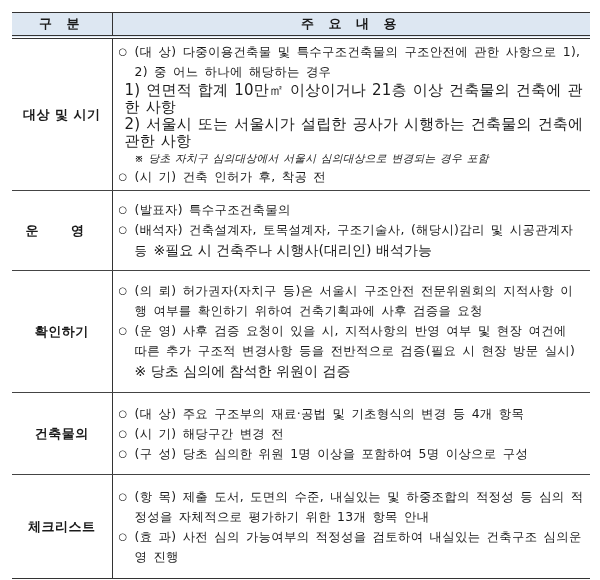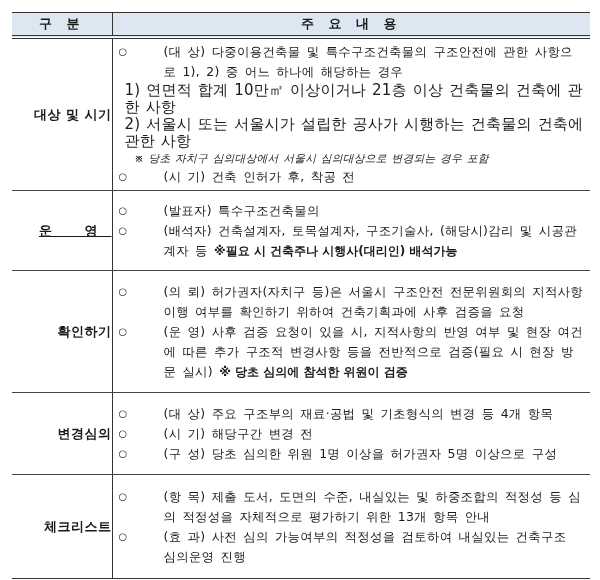--- a/index.html
+++ b/index.html
@@ -16,32 +16,32 @@
   .tbl col.c2 { width: 478px; }
   .tbl th {
     background: #dde7f2; height: 22px; padding: 0;
     font-size: 13px; font-weight: bold; letter-spacing: 5px;
     border-top: 1.5px solid #333; border-bottom: 4px double #333;
     text-align: center; vertical-align: middle;
   }
   .tbl th.h1 { border-right: 1px solid #333; }
   .tbl td { padding: 0; vertical-align: middle; border-bottom: 1px solid #444; }
   .tbl td.cat {
-    border-right: 1px solid #333; text-align: right;
+    border-right: 1px solid #333; text-align: center;
     font-size: 13px; font-weight: bold; letter-spacing: 0.5px;
   }
-  .tbl td.cat.spaced { letter-spacing: 14px; text-decoration: underline; }
+  .tbl td.cat.spaced { letter-spacing: 14px; }
   .tbl tr.last td { border-bottom: 1.5px solid #333; }
   .content { padding: 3px 6px 3px 6px; }
   .item { display: flex; font-size: 12.4px; line-height: 20px; letter-spacing: 0.3px; word-spacing: 2px; }
   .item .bullet { flex: 0 0 16px; font-size: 10px; line-height: 20px; }
-  .item .text { flex: 1; margin-left: 29px; }
+  .item .text { flex: 1; }
   .sub { font-size: 15px; line-height: 17px; padding-left: 6px; letter-spacing: 0.2px; word-spacing: 1px; }
   .note { font-size: 10.8px; line-height: 17px; padding-left: 16px; letter-spacing: 0.2px; word-spacing: 1px; font-style: italic; }
-  .small-note { font-size: 12px; letter-spacing: 0; word-spacing: 0; font-weight: bold; }
+  .small-note { font-size: 14px; letter-spacing: 0; word-spacing: 0; }
 </style>
 </head>
 <body>
 
 <table class="tbl">
   <colgroup>
       <col class="c1">
       <col class="c2">
     </colgroup>
   <thead>
@@ -97,34 +97,34 @@
           </div>
           <div class="item">
             <span class="bullet">○</span>
             <span class="text"><span>(운 영)</span> <span>사후 검증 요청이 있을 시, 지적사항의 반영 여부 및 현장 여건에 따른 추가 구조적 변경사항 등을 전반적으로 검증(필요 시 현장 방문 실시)</span> <span class="small-note">※ 당초 심의에 참석한 위원이 검증</span></span>
           </div>
         </div>
       </td>
     </tr>
 
     <tr style="height:82px;">
-      <td class="cat">변경심의</td>
+      <td class="cat">건축물의</td>
       <td>
         <div class="content">
           <div class="item">
             <span class="bullet">○</span>
             <span class="text"><span>(대 상)</span> <span>주요 구조부의 재료·공법 및 기초형식의 변경 등 4개 항목</span></span>
           </div>
           <div class="item">
             <span class="bullet">○</span>
             <span class="text"><span>(시 기)</span> <span>해당구간 변경 전</span></span>
           </div>
           <div class="item">
             <span class="bullet">○</span>
-            <span class="text"><span>(구 성)</span> <span>당초 심의한 위원 1명 이상을 허가권자 5명 이상으로 구성</span></span>
+            <span class="text"><span>(구 성)</span> <span>당초 심의한 위원 1명 이상을 포함하여 5명 이상으로 구성</span></span>
           </div>
         </div>
       </td>
     </tr>
 
     <tr class="last" style="height:104px;">
       <td class="cat">체크리스트</td>
       <td>
         <div class="content">
           <div class="item">

